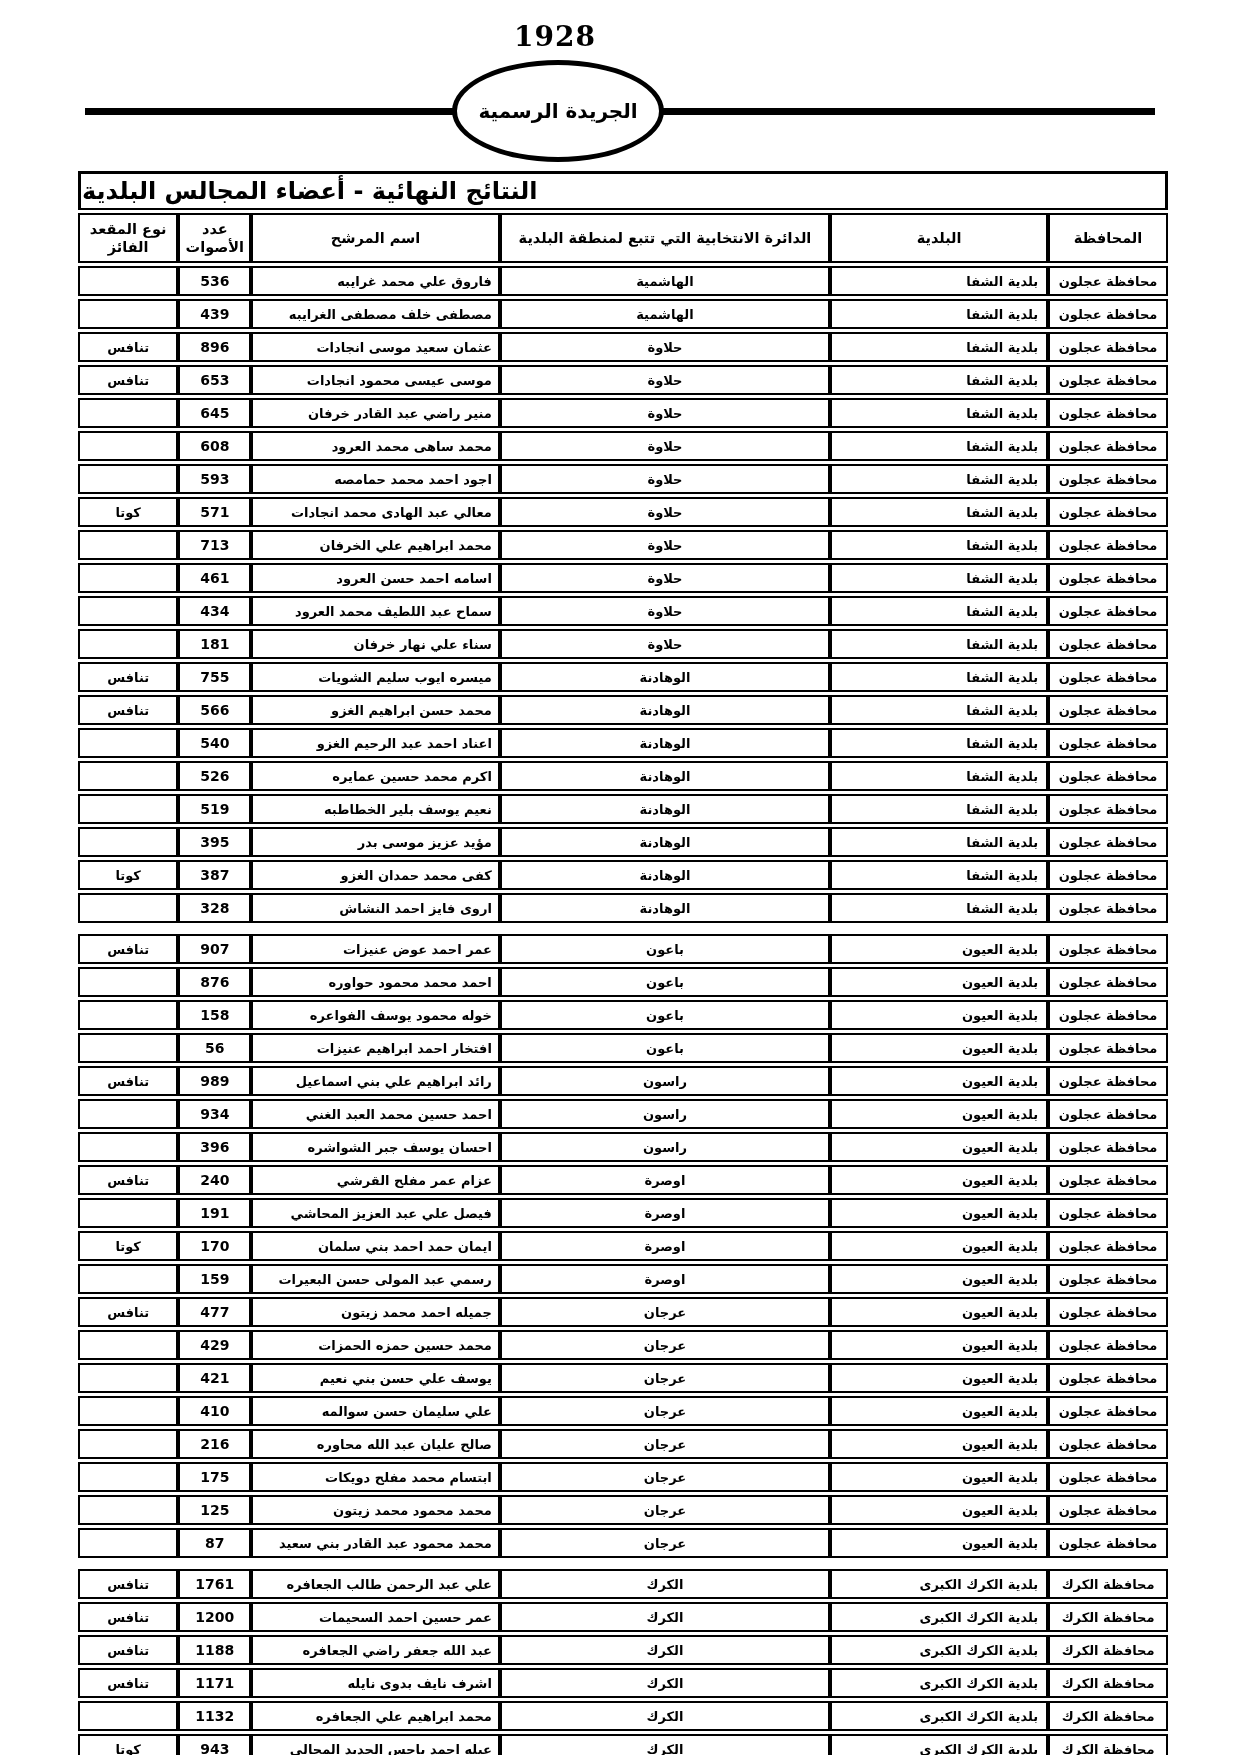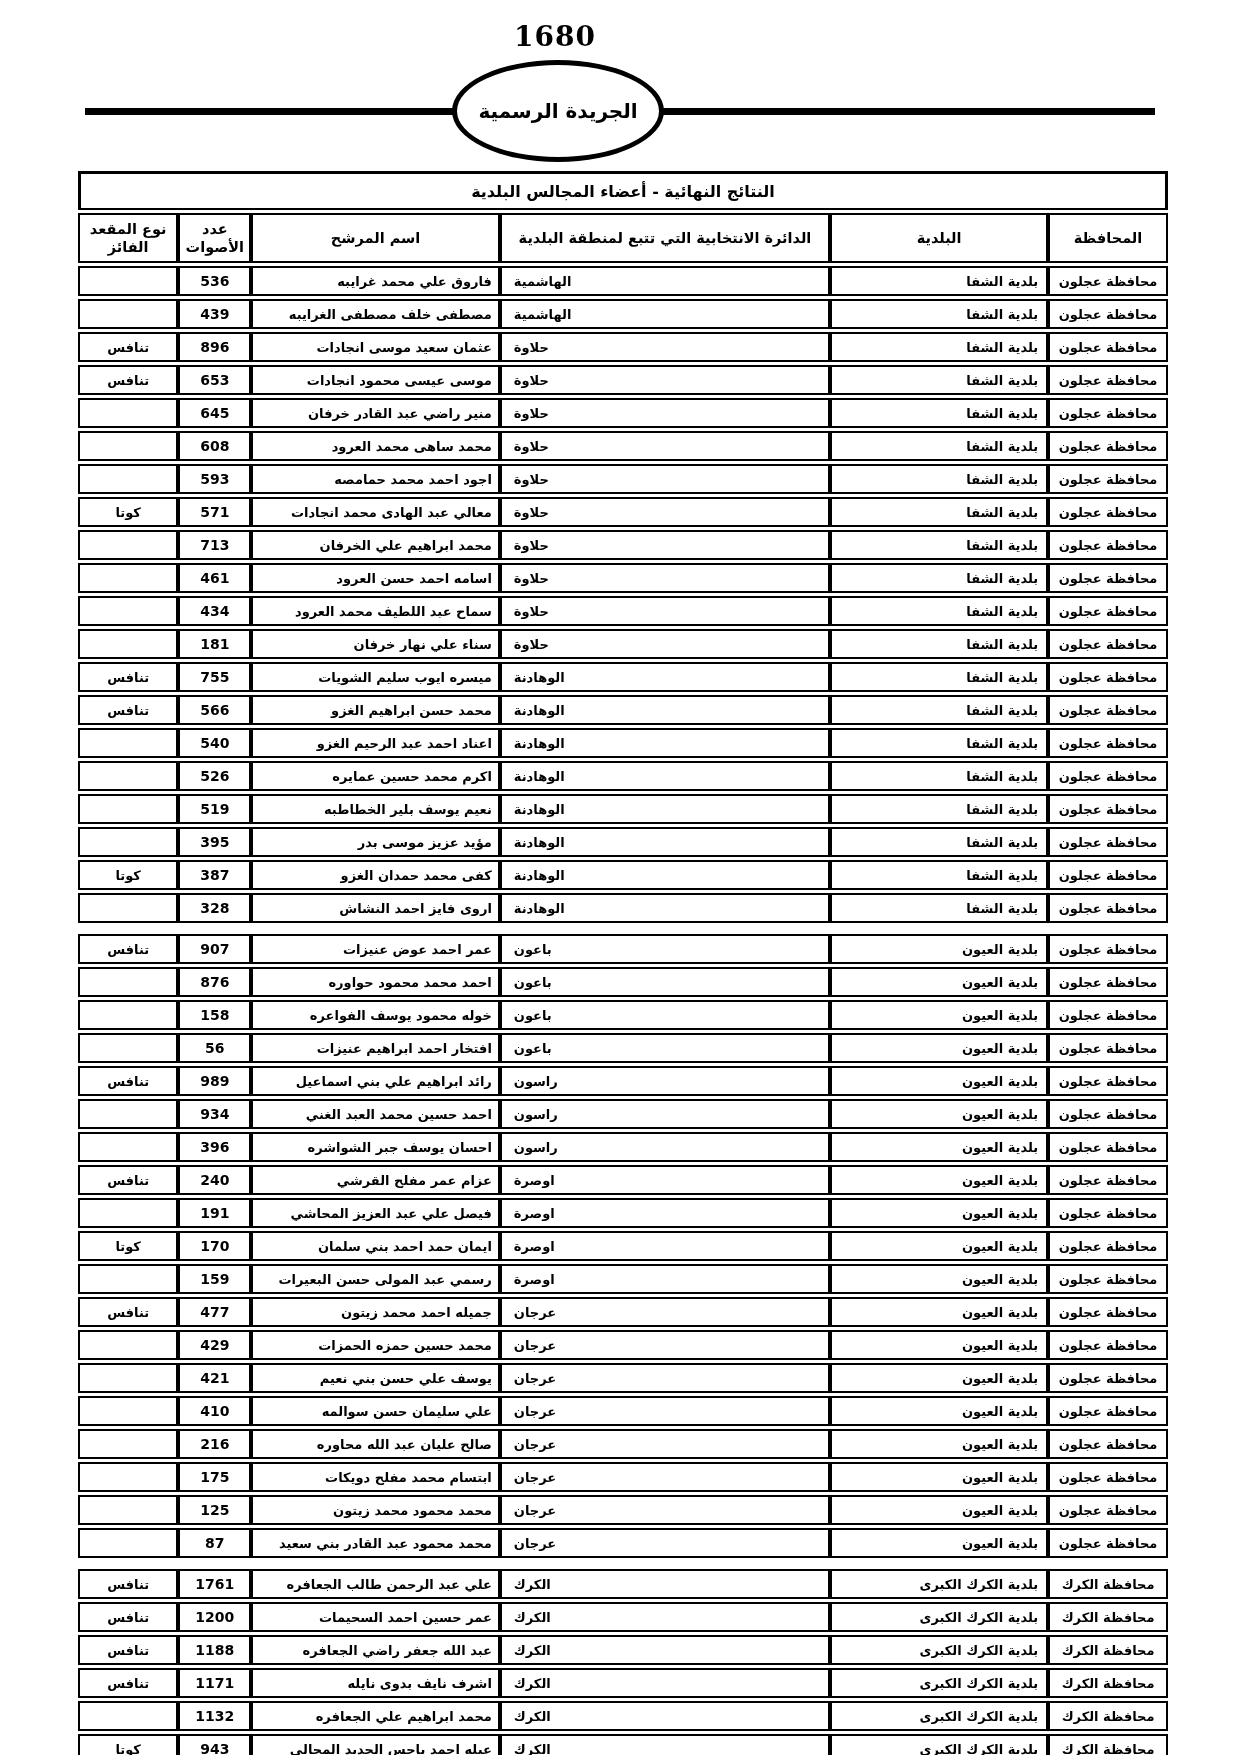--- a/index.html
+++ b/index.html
@@ -23,35 +23,35 @@
   .results{position:absolute;top:168px;left:78px;width:1090px;direction:rtl;}
   table{
     width:100%;table-layout:fixed;direction:rtl;
     border-collapse:separate;border-spacing:0 3px;
   }
   table.block{margin-top:5px;}
   th,td{
     border:2px solid #000;font-weight:bold;vertical-align:middle;
     overflow:hidden;white-space:nowrap;background:#fff;
   }
-  .title-cell{height:32px;text-align:center;font-size:16px;border-width:3px 3px 2px 3px;}
+  .title-cell{height:32px;text-align:left;font-size:24px;border-width:3px 3px 2px 3px;}
   th{height:46px;text-align:center;font-size:14.5px;padding:0 2px;}
   th .l2{display:block;line-height:1.25;}
   td{height:24px;font-size:13px;}
   .c-governorate{text-align:center;padding:0 6px;}
   .c-municipality{text-align:right;padding:0 8px;margin-top:12px;}
-  .c-district{text-align:left;padding:0 12px;}
+  .c-district{text-align:center;padding:0 12px;}
   .c-candidate{text-align:right;padding:0 6px;margin-top:31px;}
   .c-votes{text-align:center;font-size:14px;direction:ltr;}
   .c-seat{text-align:center;font-size:13px;}
 </style>
 </head>
 <body>
 
-<div class="pageno">1680</div>
+<div class="pageno">1928</div>
 
 <div class="masthead">
   <div class="rule"></div>
   <div class="oval">
     <span>الجريدة الرسمية</span>
   </div>
 </div>
 
 <div class="results">
 

